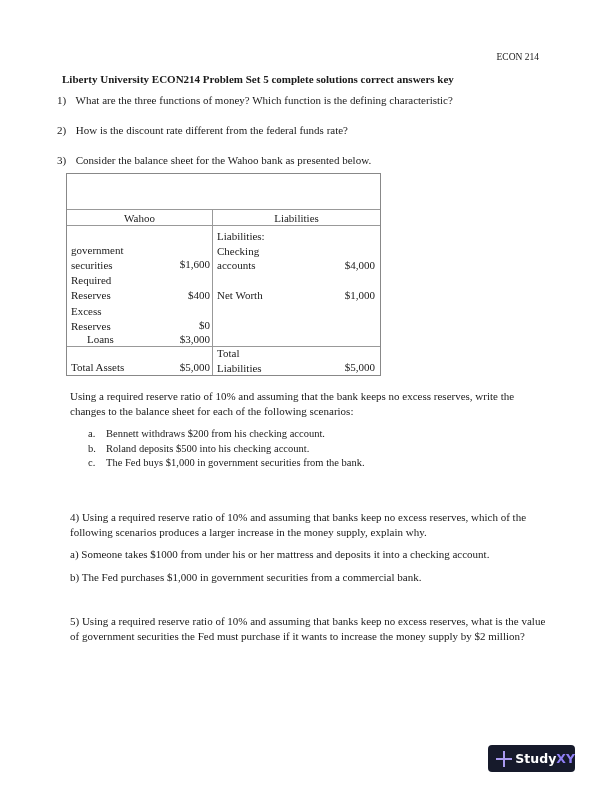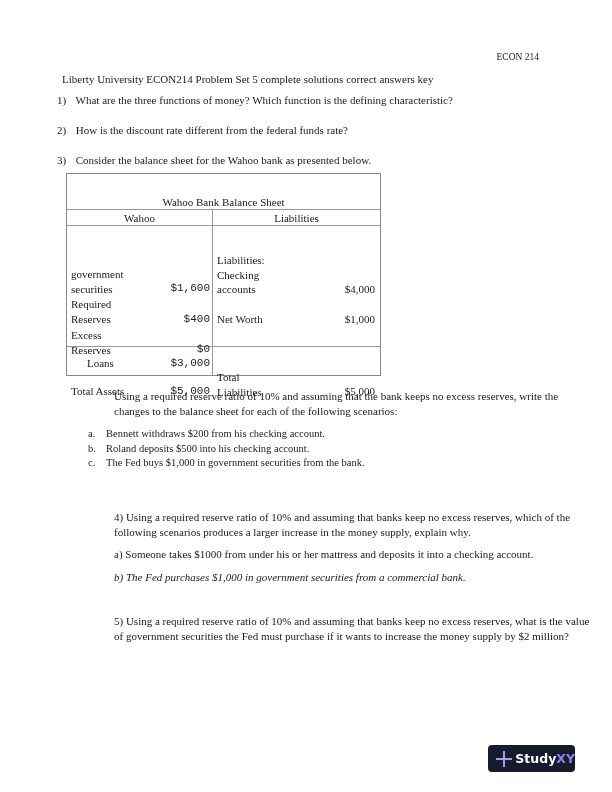--- a/index.html
+++ b/index.html
@@ -2,50 +2,50 @@
 <html><head>
 <meta charset="utf-8">
 <style>
   html, body { margin: 0; padding: 0; }
   body {
     width: 612px; height: 792px; background: #ffffff; position: relative; overflow: hidden;
     font-family: "Liberation Serif", serif; color: #1a1a1a;
   }
   .abs { position: absolute; }
   .header-course { top: 52px; right: 73px; font-size: 9.5px; }
-  .doc-title { top: 73px; left: 62px; font-size: 11px; font-weight: normal; }
+  .doc-title { top: 73px; left: 62px; font-size: 11px; font-weight: bold; }
   .q { font-size: 11px; line-height: 15px; }
   .q1 { top: 93px; left: 57px; }
   .q2 { top: 123px; left: 57px; }
   .q3 { top: 153px; left: 57px; }
   .qnum { display: inline-block; width: 16px; }
 
   
   .bs {
     top: 173px; left: 66px; width: 315px; height: 203px;
     border: 1px solid #888; box-sizing: border-box; font-size: 11px;
   }
   .bs .cell { position: absolute; }
   .hline { position: absolute; left: 0; right: 0; height: 0; border-top: 1.5px solid #999; }
   .vline { position: absolute; width: 0; border-left: 1.5px solid #999; }
   .bs-title { top: 22px; left: 0; right: 0; text-align: center; }
   .col-assets { top: 38px; left: 0; width: 145px; text-align: center; }
   .col-liab { top: 38px; left: 146px; right: 0; text-align: center; }
-  .lbl { line-height: 14.5px; margin-top: 24px; }
-  .amt-a { right: 170px; text-align: right; font-family: Liberation Mono, monospace; }
+  .lbl { line-height: 14.5px; }
+  .amt-a { right: 170px; text-align: right; }
   .amt-l { right: 5px; text-align: right; }
 
-  .para { font-size: 11px; line-height: 15px; left: 70px; width: 480px; margin-left: 44px; }
+  .para { font-size: 11px; line-height: 15px; left: 70px; width: 480px; }
   .p3-body { top: 389px; }
   .list { top: 427px; left: 88px; font-size: 10.5px; line-height: 14.5px; }
   .list .li { display: block; }
   .list .mark { display: inline-block; width: 18px; }
   .p4 { top: 510px; }
   .p4a { top: 547px; }
-  .p4b { top: 570px; font-style: italic; }
+  .p4b { top: 570px; }
   .p5 { top: 614px; }
 
   .badge {
     top: 745px; left: 488px; width: 87px; height: 27px; background: #161a2b;
     border-radius: 4px; display: flex; align-items: center; color: #fff;
     font-family: "DejaVu Sans", sans-serif; font-weight: bold; font-size: 12.5px;
   }
   .badge .plus { width: 22px; height: 22px; margin-left: 5px; margin-right: 2px; position: relative; }
   .badge .plus::before, .badge .plus::after {
     content: ""; position: absolute; background: #a99af0;
@@ -73,21 +73,20 @@
   <span class="qnum">3)</span>
   <span>Consider the balance sheet for the Wahoo bank as presented below.</span>
 </div>
 
 <div class="abs bs">
   <div class="hline" style="top:35px"></div>
   <div class="hline" style="top:51px"></div>
   <div class="hline" style="top:172px"></div>
   <div class="vline" style="left:145px; top:36px; bottom:0"></div>
 
-  <div class="cell bs-title">Wahoo Bank Balance Sheet</div>
   <div class="cell col-assets">Wahoo</div>
   <div class="cell col-liab">Liabilities</div>
 
   <div class="cell lbl" style="top:69px; left:4px">
     <div>government</div>
     <div>securities</div>
   </div>
   <div class="cell lbl amt-a" style="top:83px">$1,600</div>
 
   <div class="cell lbl" style="top:99px; left:4px">

